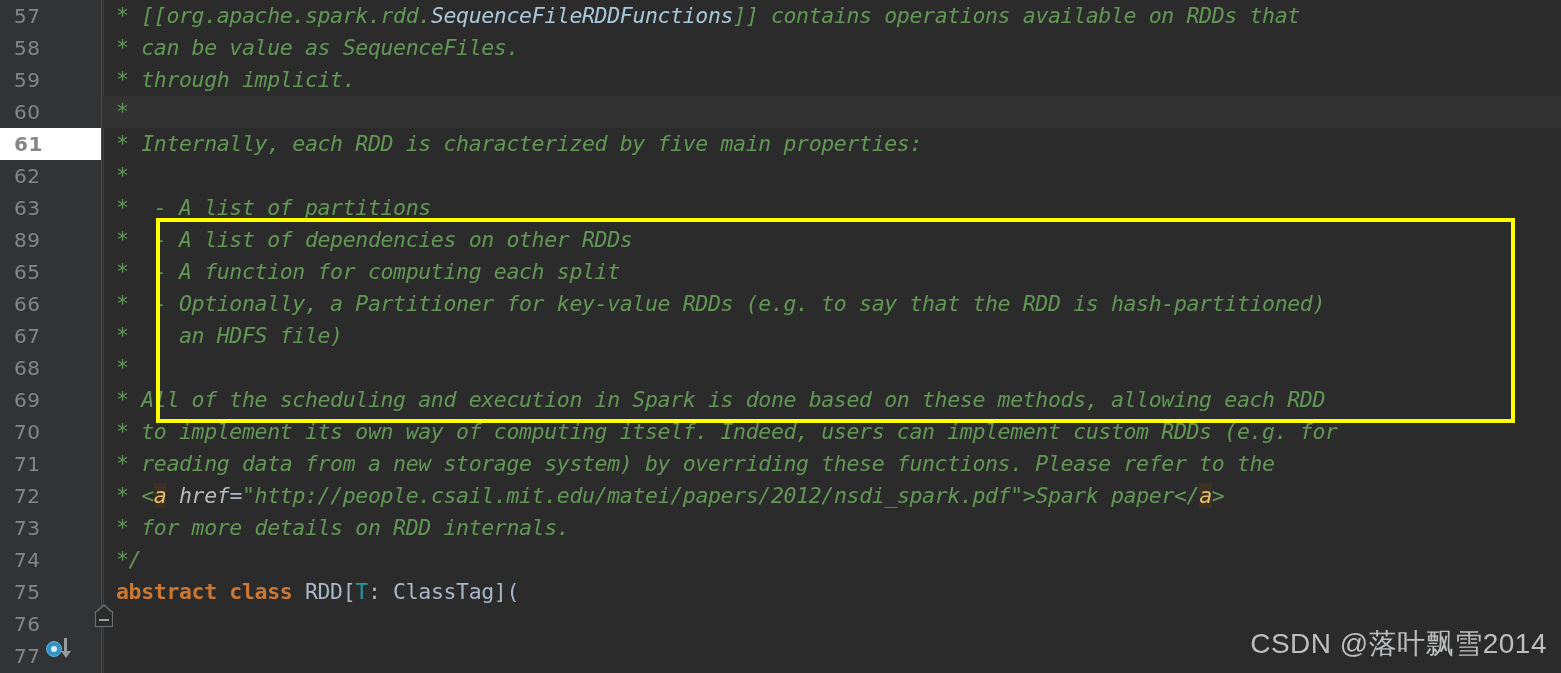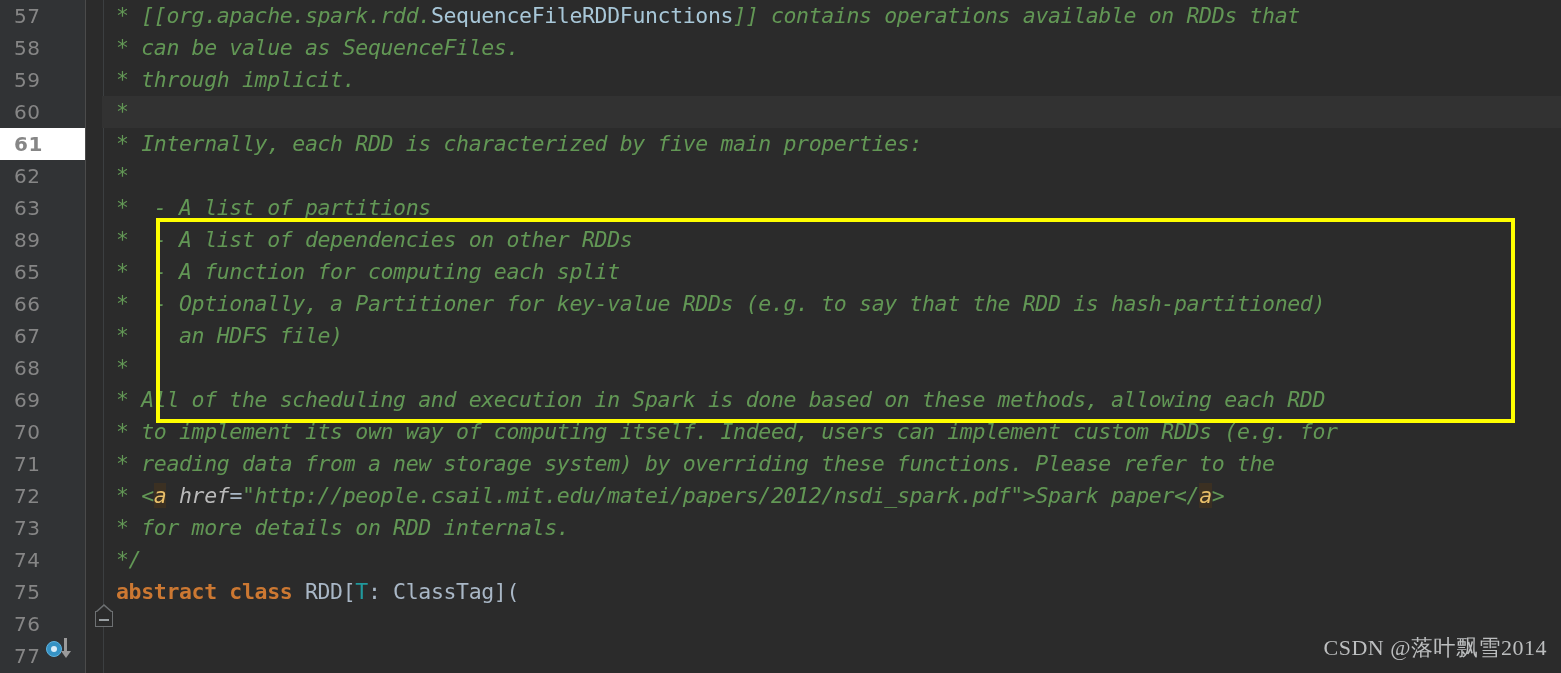--- a/index.html
+++ b/index.html
@@ -17,21 +17,21 @@
     position: relative;
     width: 1561px;
     height: 673px;
     background: #2b2b2b;
   }
 
   
   .gutter {
     position: absolute;
     left: 0; top: 0;
-    width: 86px; height: 673px;
+    width: 102px; height: 673px;
     background: #313335;
     border-right: 1px solid #4b4b4b;
   }
   .gutter-row {
     position: relative;
     height: 32px;
     line-height: 32px;
   }
   .line-no {
     position: absolute;
@@ -141,21 +141,21 @@
     white-space: pre;
     font-family: "DejaVu Sans Mono", monospace;
     font-size: 21.5px;
     letter-spacing: -0.35px;
     padding-left: 14px;
   }
   .code-row.current { background: #323232; }
 
   .cmt      { color: #629755; font-style: italic; }
   .cmt-tag  { color: #a9b7c6; font-style: italic; }
-  .cmt-ref  { color: #a8c7d8; }
+  .cmt-ref  { color: #a8c7d8; font-style: italic; }
   .html-tagname {
     color: #e8bf6a;
     background: #3b3022;
     font-style: italic;
   }
   .html-attr { color: #bababa; font-style: italic; }
   .kw   { color: #cc7832; font-weight: bold; }
   .plain{ color: #a9b7c6; }
   .tparam { color: #20999d; }
 
@@ -169,22 +169,22 @@
     border: 4px solid #ffff00;
     pointer-events: none;
   }
 
   
   .watermark {
     position: absolute;
     right: 14px;
     bottom: 10px;
     color: #c9cbcc;
-    font-family: Liberation Serif, serif;
-    font-size: 22px;
+    font-family: Liberation Sans, sans-serif;
+    font-size: 28px;
     letter-spacing: 0.5px;
     opacity: 0.92;
   }
 </style>
 </head>
 <body>
 
 <div class="editor">
 
   <div class="gutter">

